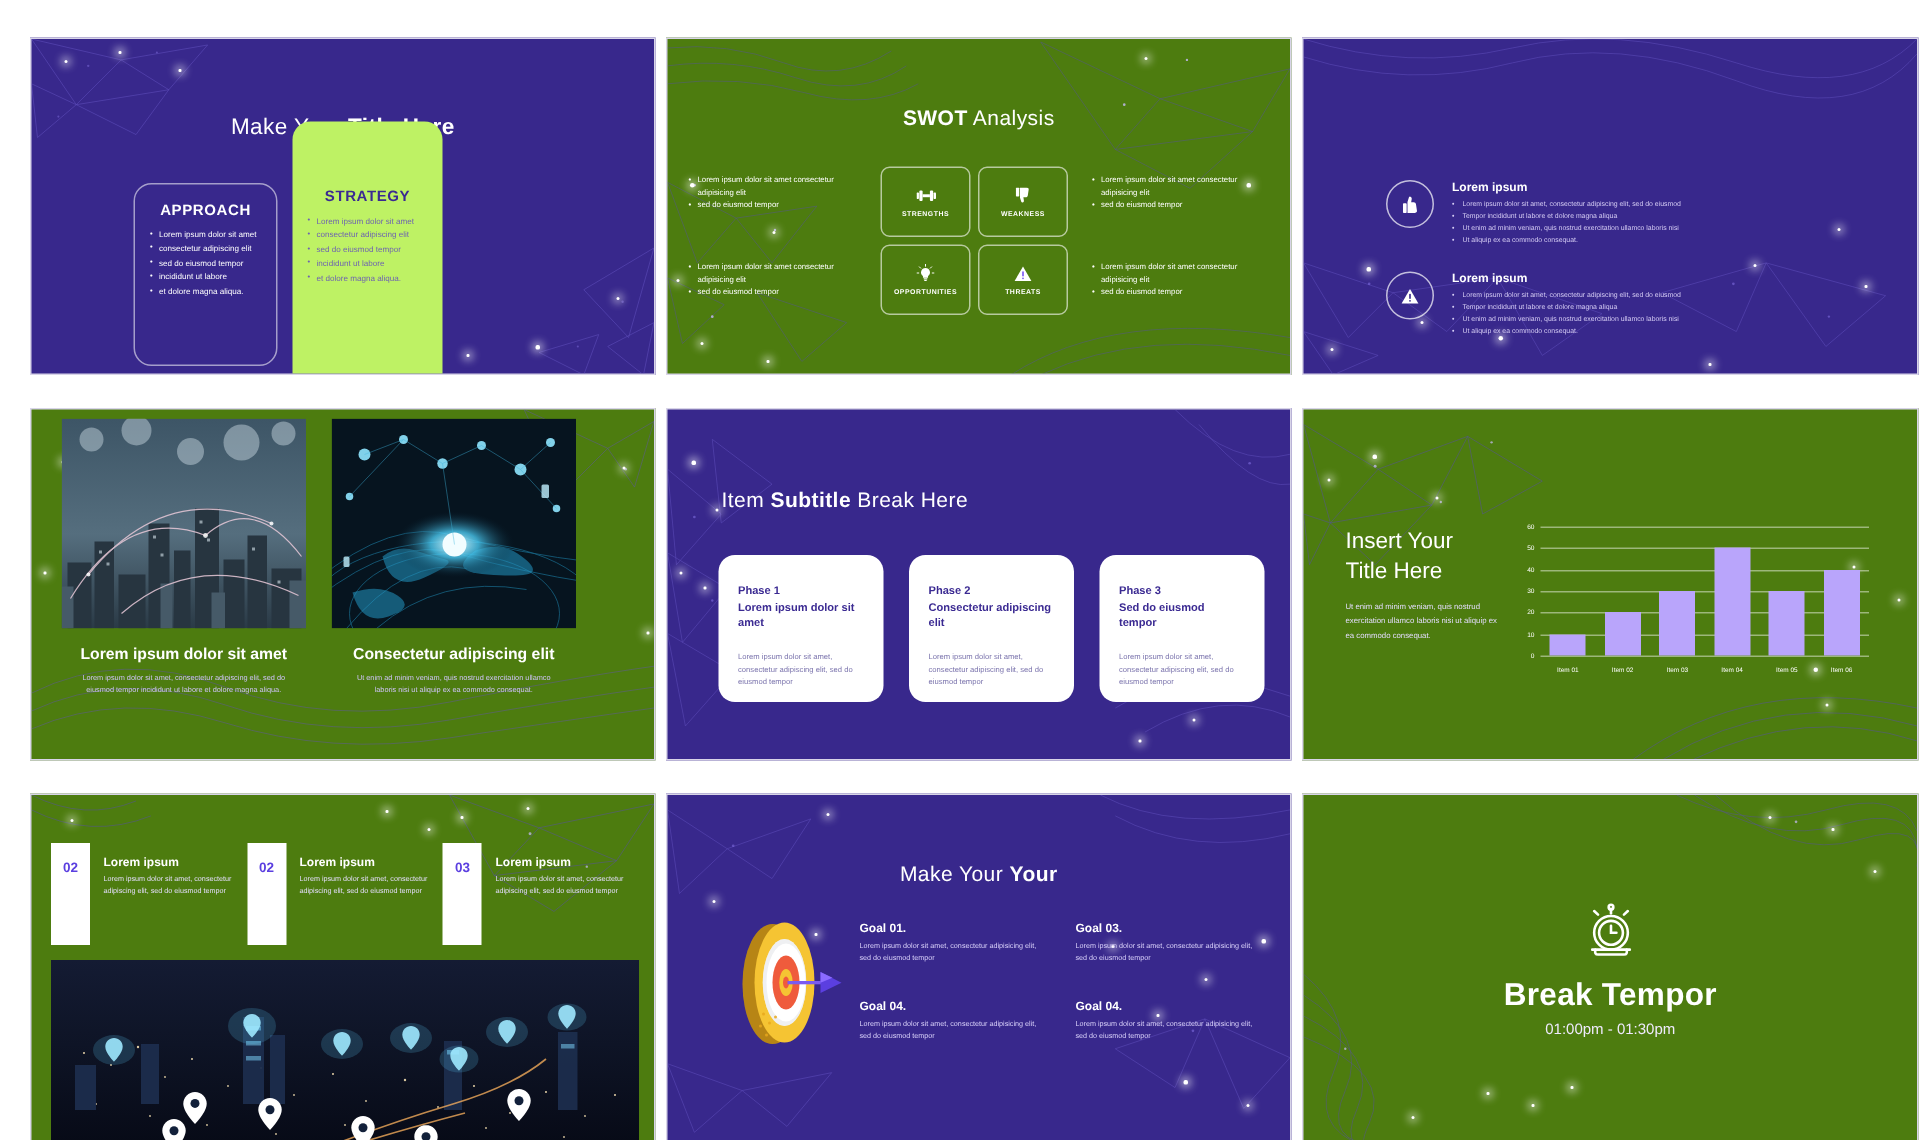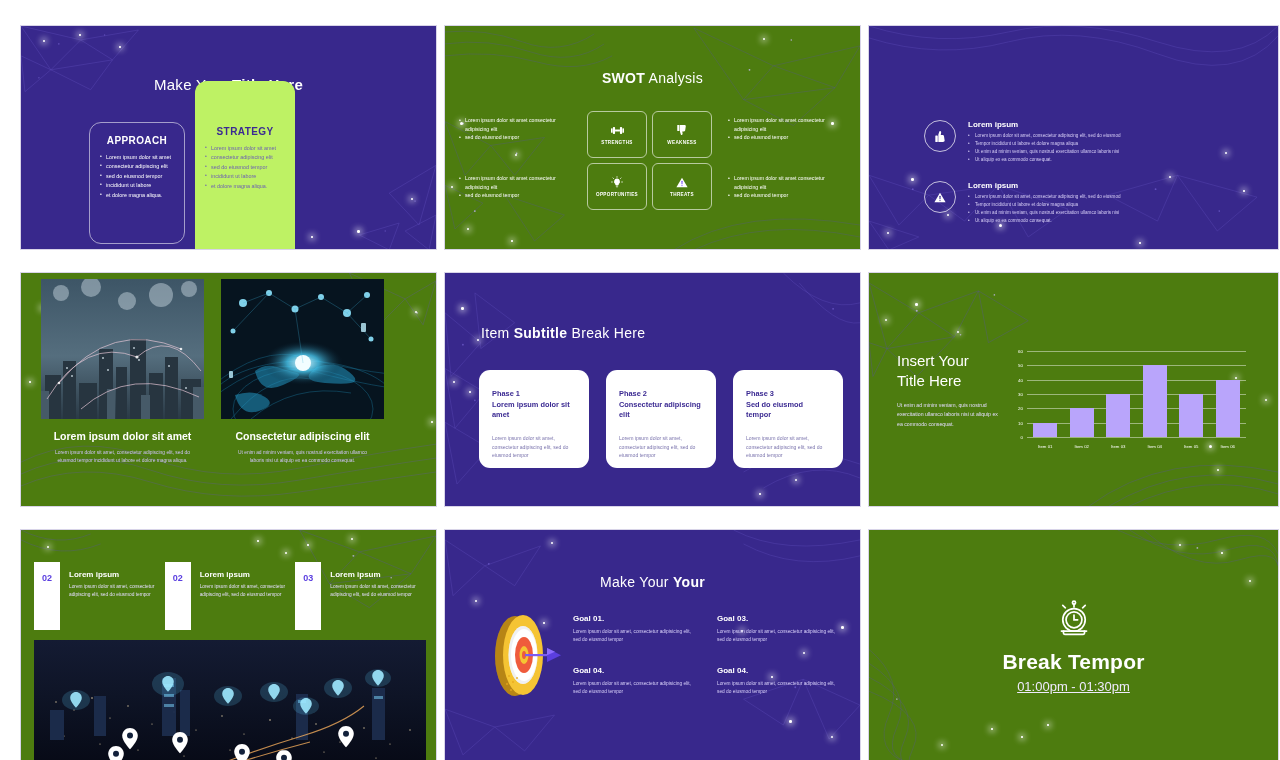--- a/index.html
+++ b/index.html
@@ -144,21 +144,21 @@
   .s8-target { position:absolute; left:40px; top:80px; width:78px; height:90px; }
   .s8-goals { position:absolute; left:128px; top:84px; width:270px;
     display:grid; grid-template-columns:1fr 1fr; gap:22px 18px; }
   .s8-h { color:#fff; font-weight:800; font-size:8px; margin-bottom:5px; }
   .s8-p { color:#d9d1fa; font-size:4.8px; line-height:1.7; }
 
   
   .s9-wrap { position:absolute; inset:0; display:flex; flex-direction:column;
     align-items:center; justify-content:center; }
   .s9-h { color:#fff; font-weight:800; font-size:21px; margin-top:12px; letter-spacing:.2px; }
-  .s9-sub { color:#efeafd; font-size:13px; margin-top:5px;text-decoration:underline; }
+  .s9-sub { color:#efeafd; font-size:10px; margin-top:5px; }
 </style>
 </head>
 <body>
 
 <div class="deck">
 
   <div class="slide dark">
     <svg class="bg" viewBox="0 0 417 225" preserveAspectRatio="none">
       <g stroke="#6a59c9" stroke-width=".4" fill="none" opacity=".75">
         <path d="M0 0 L60 14 L30 44 Z"></path>

